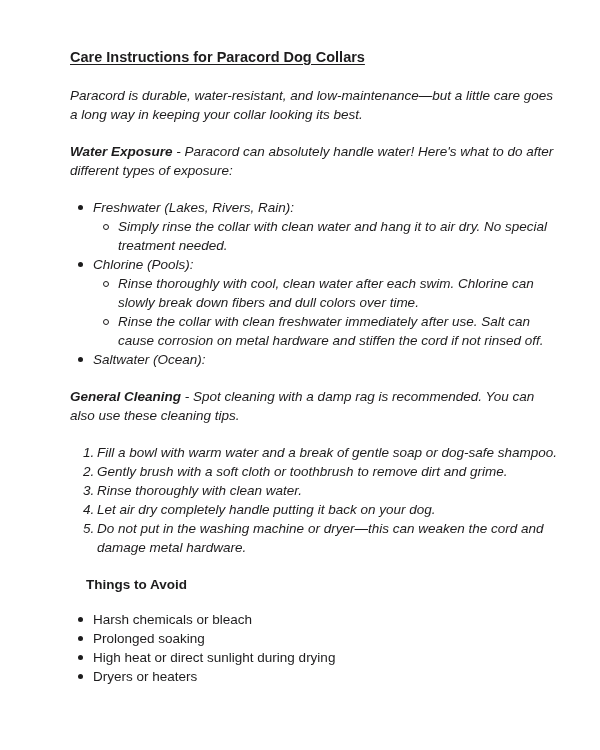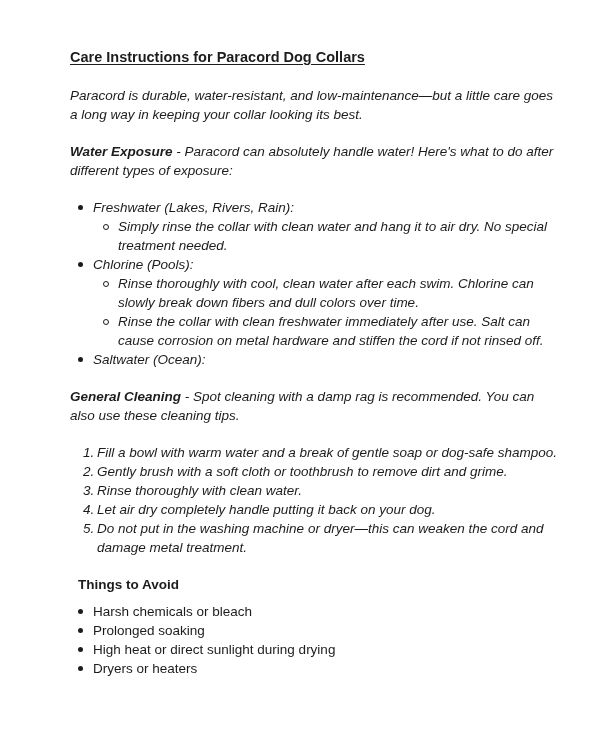--- a/index.html
+++ b/index.html
@@ -65,21 +65,21 @@
   .ol-item {
     display: flex;
     margin-left: 13px;
   }
   .ol-num {
     flex-shrink: 0;
     width: 14px;
   }
   .ol-text { flex: 1; }
   .avoid-heading {
-    margin: 8px;
+    margin: 16px;
     font-weight: 700;
   }
   .list:last-child { margin-bottom: 0; }
 </style>
 </head>
 <body>
 
 <div class="page">
 
   <h1 class="title">Care Instructions for Paracord Dog Collars</h1>
@@ -123,21 +123,21 @@
     <div class="ol-item">
       <span class="ol-num">3.</span>
       <span class="ol-text">Rinse thoroughly with clean water.</span>
     </div>
     <div class="ol-item">
       <span class="ol-num">4.</span>
       <span class="ol-text">Let air dry completely handle putting it back on your dog.</span>
     </div>
     <div class="ol-item">
       <span class="ol-num">5.</span>
-      <span class="ol-text">Do not put in the washing machine or dryer—this can weaken the cord and damage metal treatment.</span>
+      <span class="ol-text">Do not put in the washing machine or dryer—this can weaken the cord and damage metal hardware.</span>
     </div>
   </div>
 
   <p class="avoid-heading">Things to Avoid</p>
 
   <div class="list">
     <div class="li l1">
       <span class="marker disc"></span><span>Harsh chemicals or bleach</span>
     </div>
     <div class="li l1">

